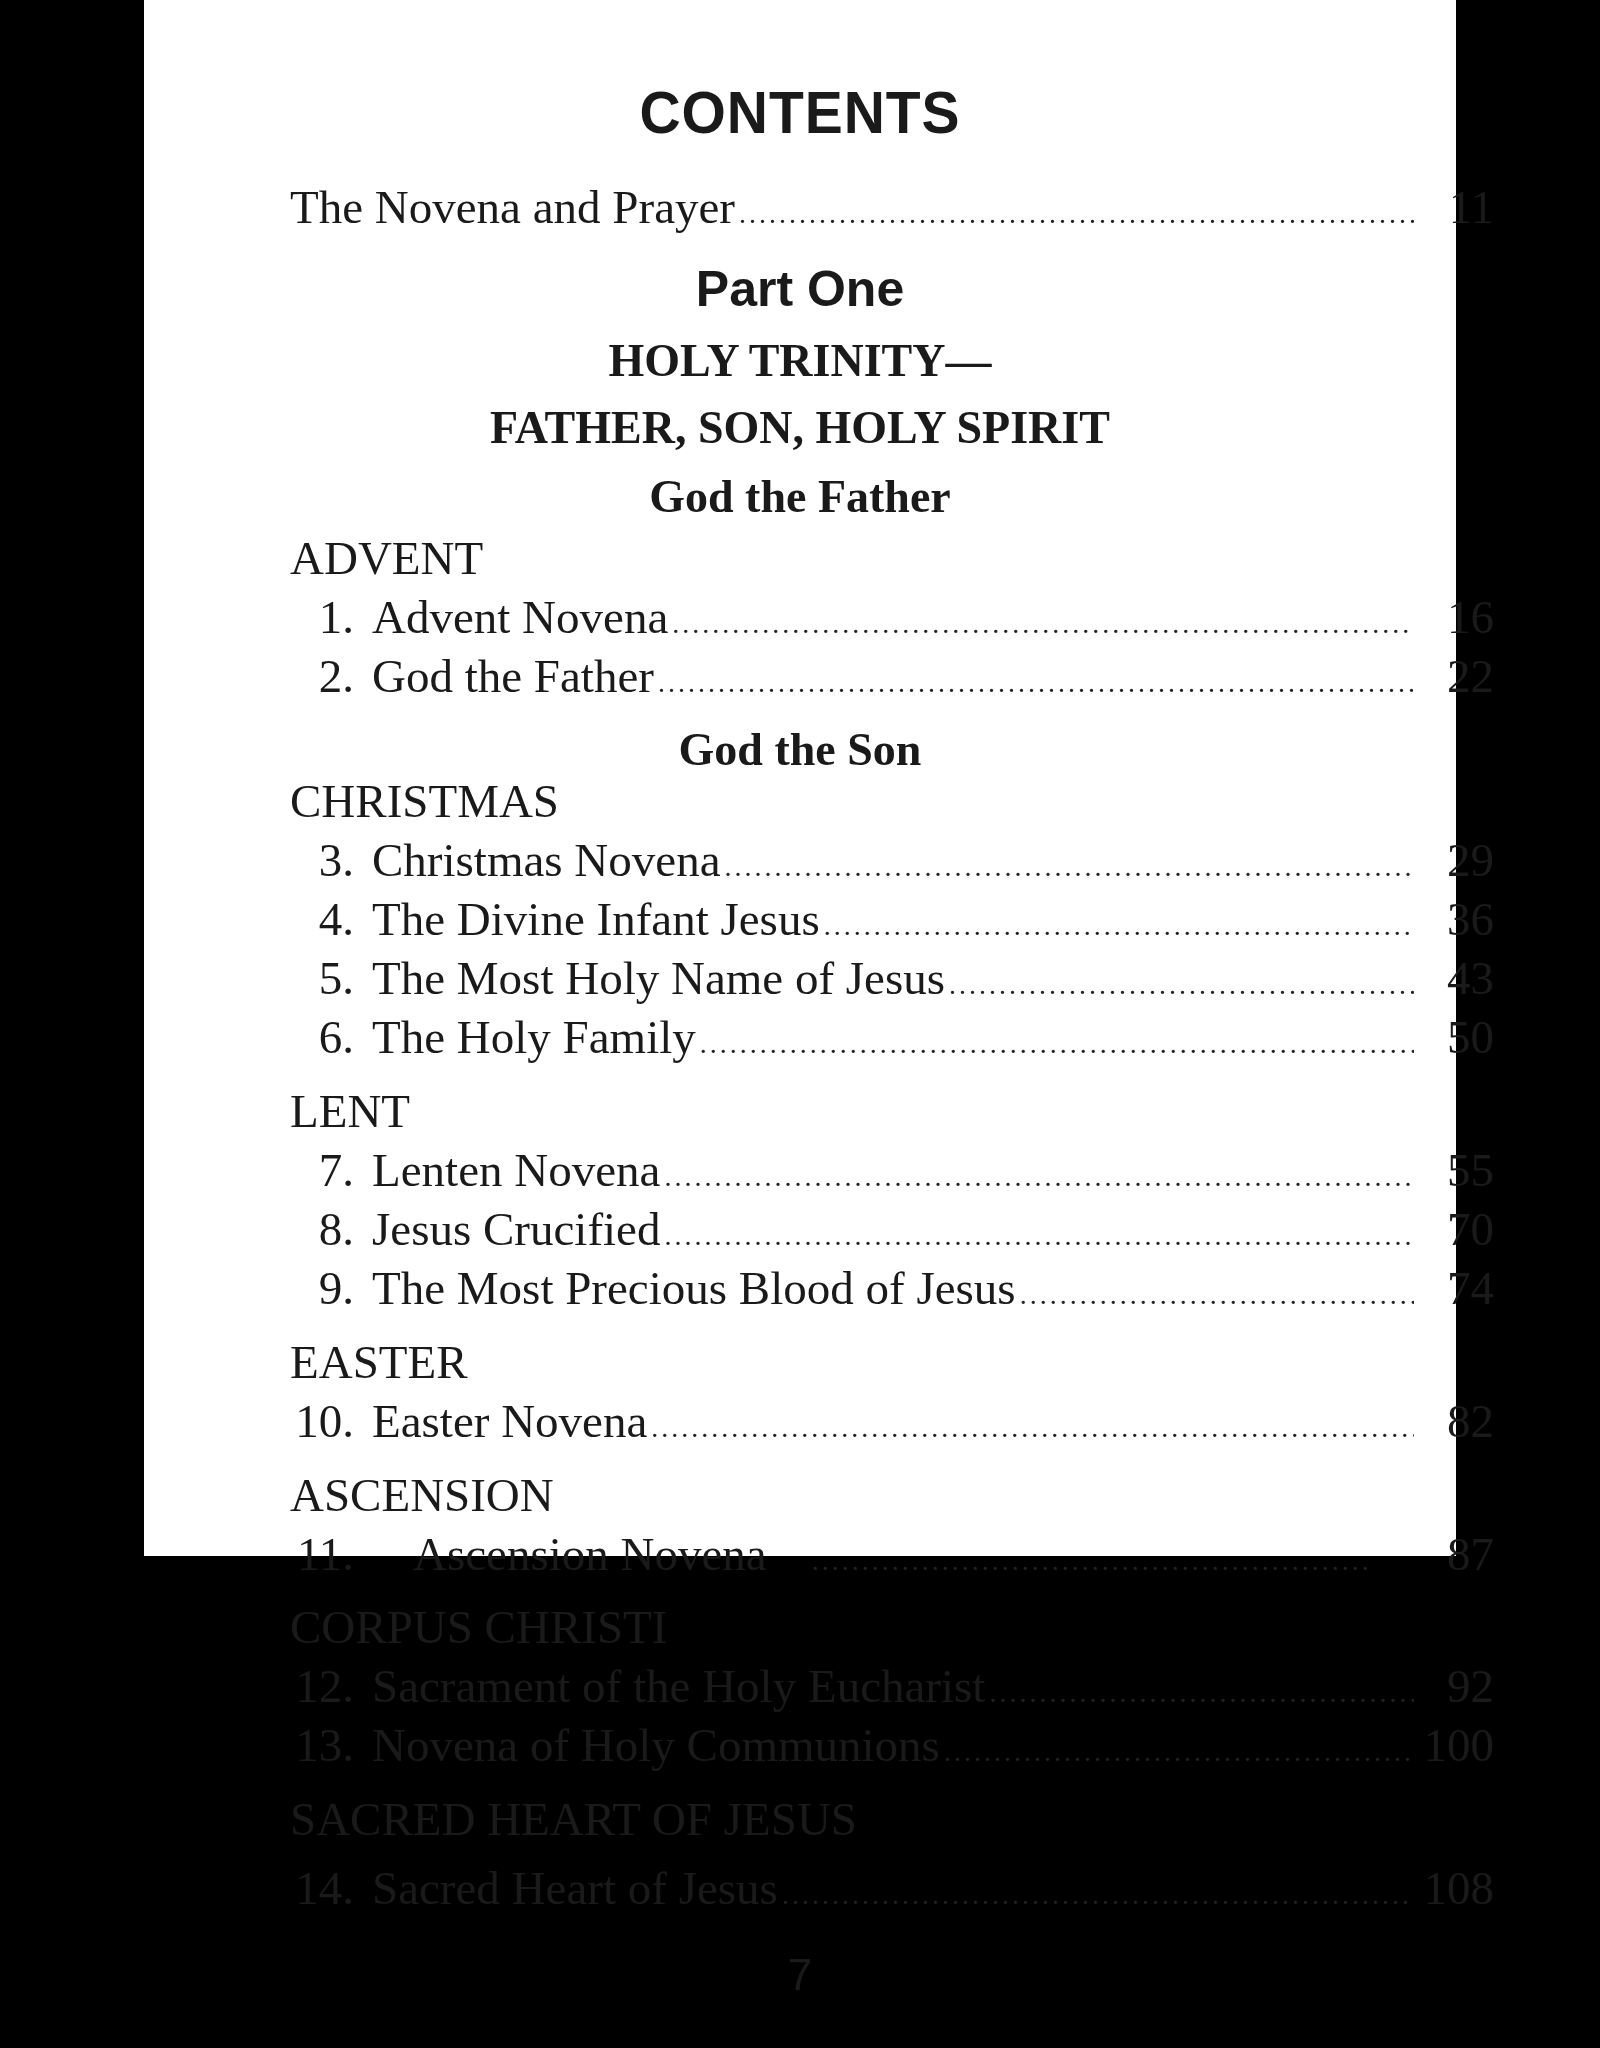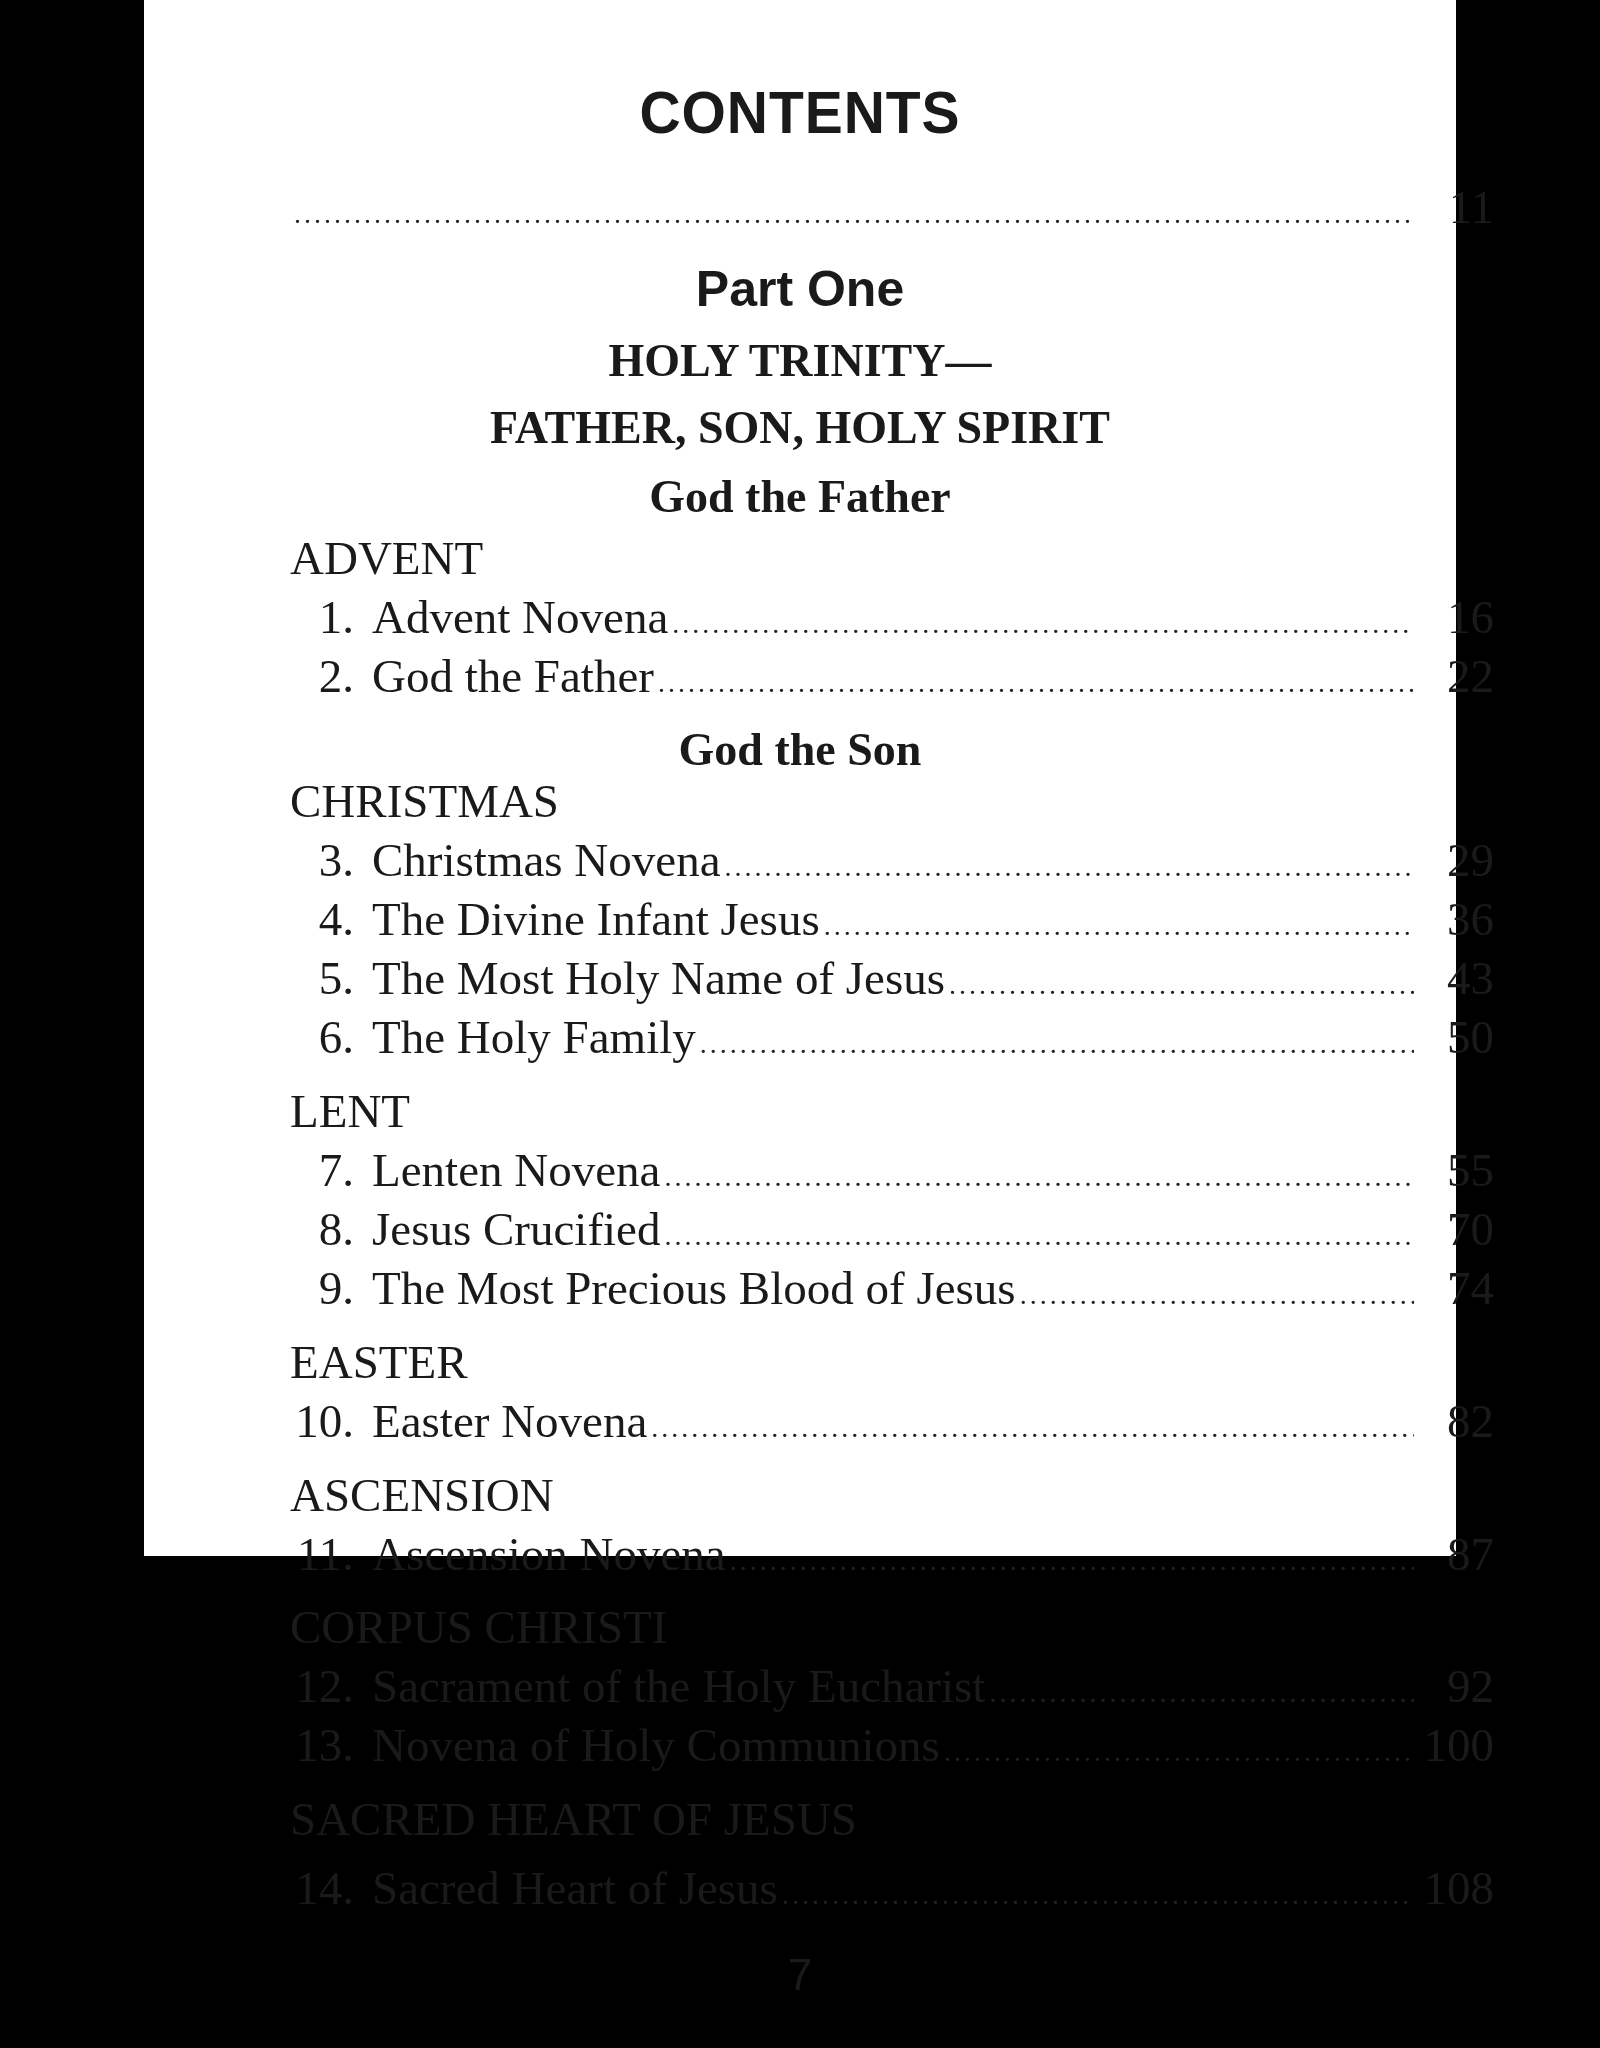--- a/index.html
+++ b/index.html
@@ -64,20 +64,21 @@
 </head>
 <body>
 
 <div class="page">
 
   <div class="contents-title">CONTENTS</div>
 
   <div class="toc">
 
     <div class="entry plain" style="top:181px;">
+      <span class="title">The Novena and Prayer</span>
       <span class="dots"></span>
       <span class="page-num">11</span>
     </div>
 
   </div>
 
   <div class="center-head part-head" style="top:260px;">Part One</div>
   <div class="center-head caps-head" style="top:334px;">HOLY TRINITY—</div>
   <div class="center-head caps-head" style="top:401px;text-align:center;">FATHER, SON, HOLY SPIRIT</div>
   <div class="center-head sub-head" style="top:470px;">God the Father</div>
@@ -147,21 +148,21 @@
 
     <div class="section-label" style="top:1336px;">EASTER</div>
     <div class="entry" style="top:1395px;">
       <span class="num">10.</span>
       <span class="title">Easter Novena</span>
       <span class="dots"></span>
       <span class="page-num">82</span>
     </div>
 
     <div class="section-label" style="top:1469px;">ASCENSION</div>
-    <div class="entry" style="top:1528px;">
+    <div class="entry" style="top:1528px;gap:41px;">
       <span class="num">11.</span>
       <span class="title">Ascension Novena</span>
       <span class="dots"></span>
       <span class="page-num">87</span>
     </div>
 
     <div class="section-label" style="top:1601px;">CORPUS CHRISTI</div>
     <div class="entry" style="top:1660px;">
       <span class="num">12.</span>
       <span class="title">Sacrament of the Holy Eucharist</span>

